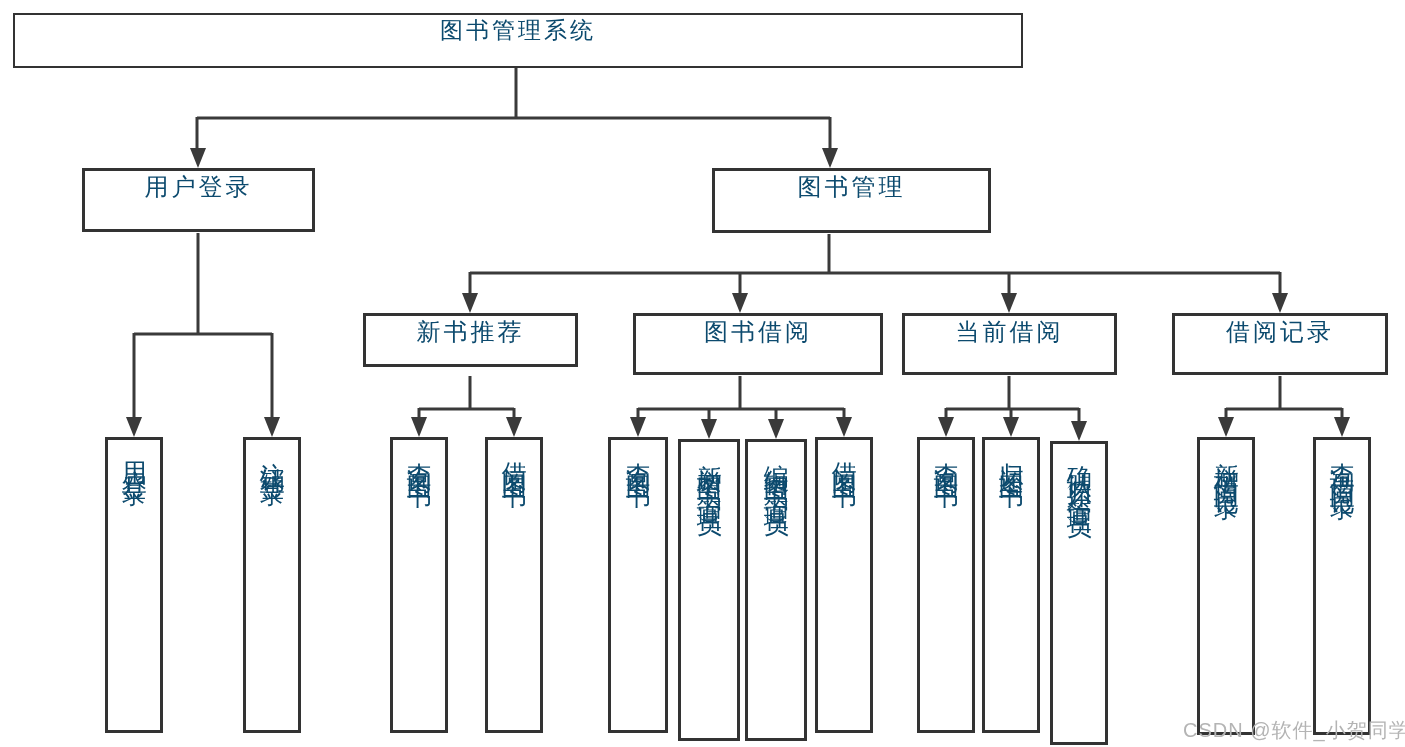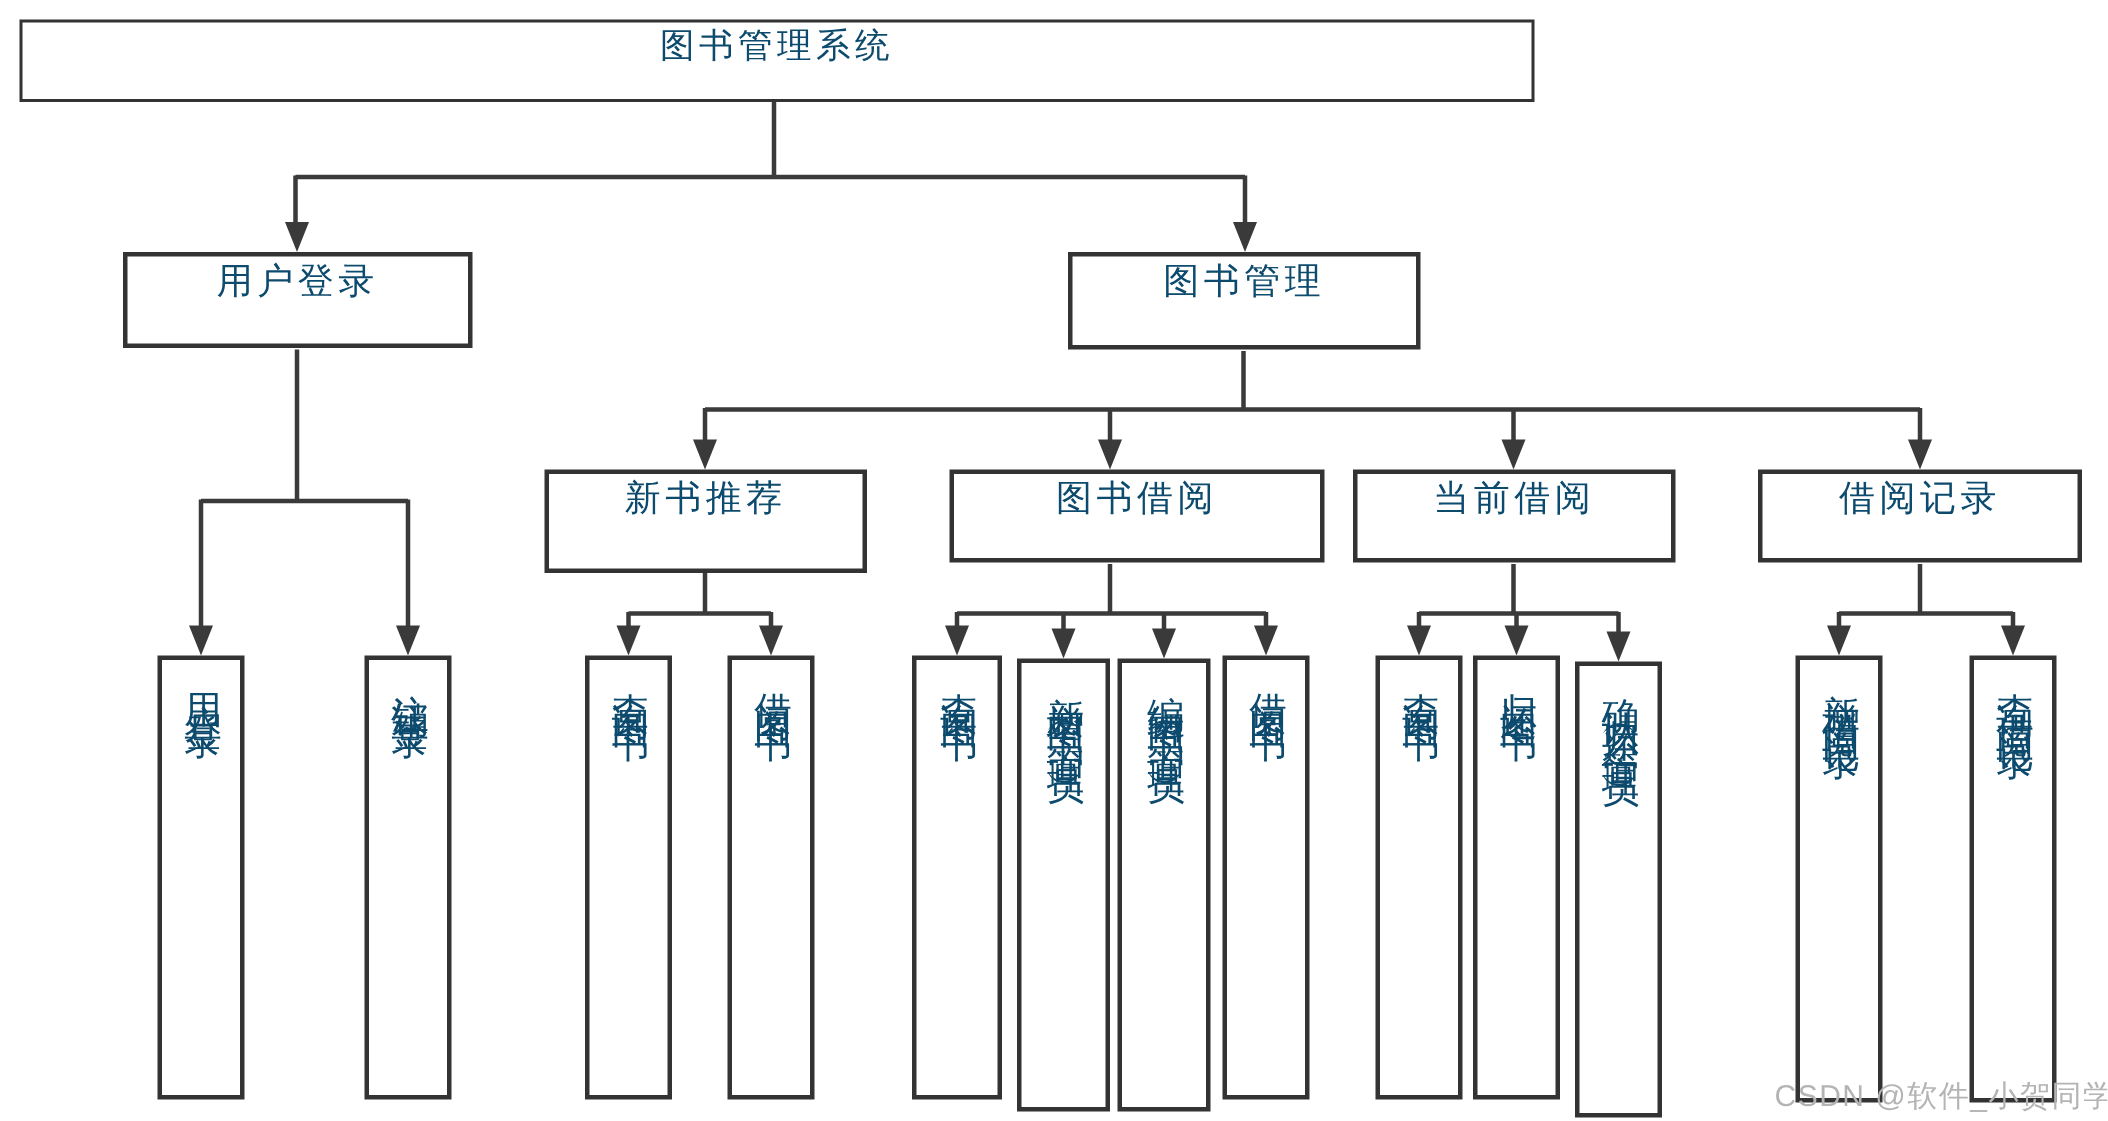--- a/index.html
+++ b/index.html
@@ -105,25 +105,25 @@
     </g>
   </svg>
 
   <div class="box root" style="left:13px;top:13px;width:1010px;height:55px;">
     <span class="hlabel">图书管理系统</span>
   </div>
 
   <div class="box" style="left:82px;top:168px;width:233px;height:64px;">
     <span class="hlabel">用户登录</span>
   </div>
-  <div class="box" style="left:712px;top:168px;width:235px;height:65px;">
+  <div class="box" style="left:712px;top:168px;width:279px;height:65px;">
     <span class="hlabel">图书管理</span>
   </div>
 
-  <div class="box" style="left:363px;top:313px;width:215px;height:69px;">
+  <div class="box" style="left:363px;top:313px;width:215px;height:54px;">
     <span class="hlabel">新书推荐</span>
   </div>
   <div class="box" style="left:633px;top:313px;width:250px;height:62px;">
     <span class="hlabel">图书借阅</span>
   </div>
   <div class="box" style="left:902px;top:313px;width:215px;height:62px;">
     <span class="hlabel">当前借阅</span>
   </div>
   <div class="box" style="left:1172px;top:313px;width:216px;height:62px;">
     <span class="hlabel">借阅记录</span>

